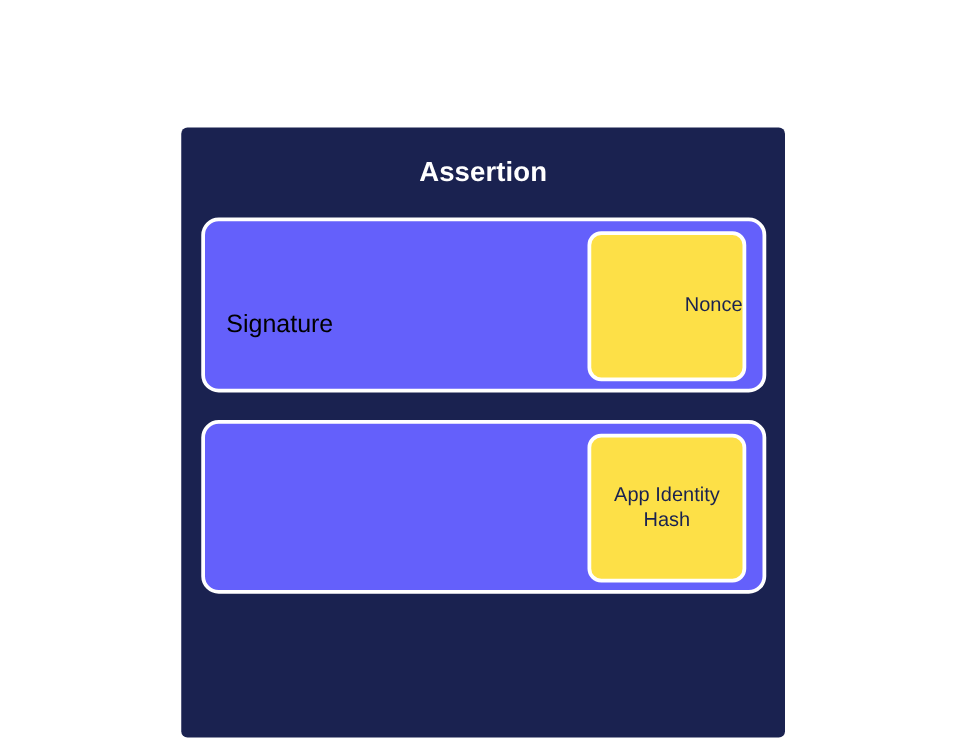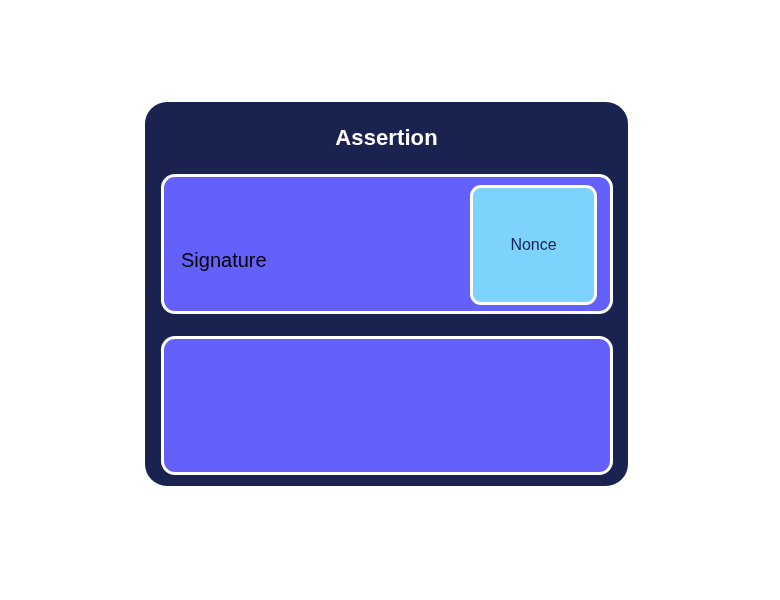--- a/index.html
+++ b/index.html
@@ -22,23 +22,23 @@
     width: 780px;
     height: 600px;
   }
 
   
   .assertion-card {
     position: absolute;
     left: 145px;
     top: 102px;
     width: 483px;
-    height: 384px;
+    height: 488px;
     background: #1a2250;
-    border-radius: 22px;
+    border-radius: 5px;
     box-sizing: border-box;
     padding: 0;
   }
 
   .card-title {
     position: absolute;
     left: 0;
     top: 0;
     width: 483px;
     height: 72px;
@@ -73,27 +73,27 @@
     font-size: 20px;
     font-weight: normal;
     white-space: nowrap;
     font-family: "Liberation Sans", sans-serif;
     margin-top: 16px;
   }
 
   
   .sub-box {
     position: absolute;
-    background: #7dd3fc;
+    background: #fde047;
     border: 3px solid #ffffff;
     border-radius: 11px;
     box-sizing: border-box;
     display: flex;
     align-items: center;
-    justify-content: center;
+    justify-content: flex-end;
     text-align: center;
     color: #1a2250;
     font-size: 16px;
     line-height: 1.22;
     font-family: "Liberation Sans", sans-serif;
   }
   .sub-box.nonce-box {
     left: 306px;
     top: 8px;
     width: 127px;
@@ -121,17 +121,20 @@
     <div class="card-title">Assertion</div>
 
     <div class="field-row row-1">
       <div class="field-label">Signature</div>
       <div class="sub-box nonce-box">
         <span class="sub-box-text">Nonce</span>
       </div>
     </div>
 
     <div class="field-row row-2">
+      <div class="sub-box hash-box">
+        <span class="sub-box-text">App Identity Hash</span>
+      </div>
     </div>
 
   </div>
 
 </div>
 
 </body></html>

